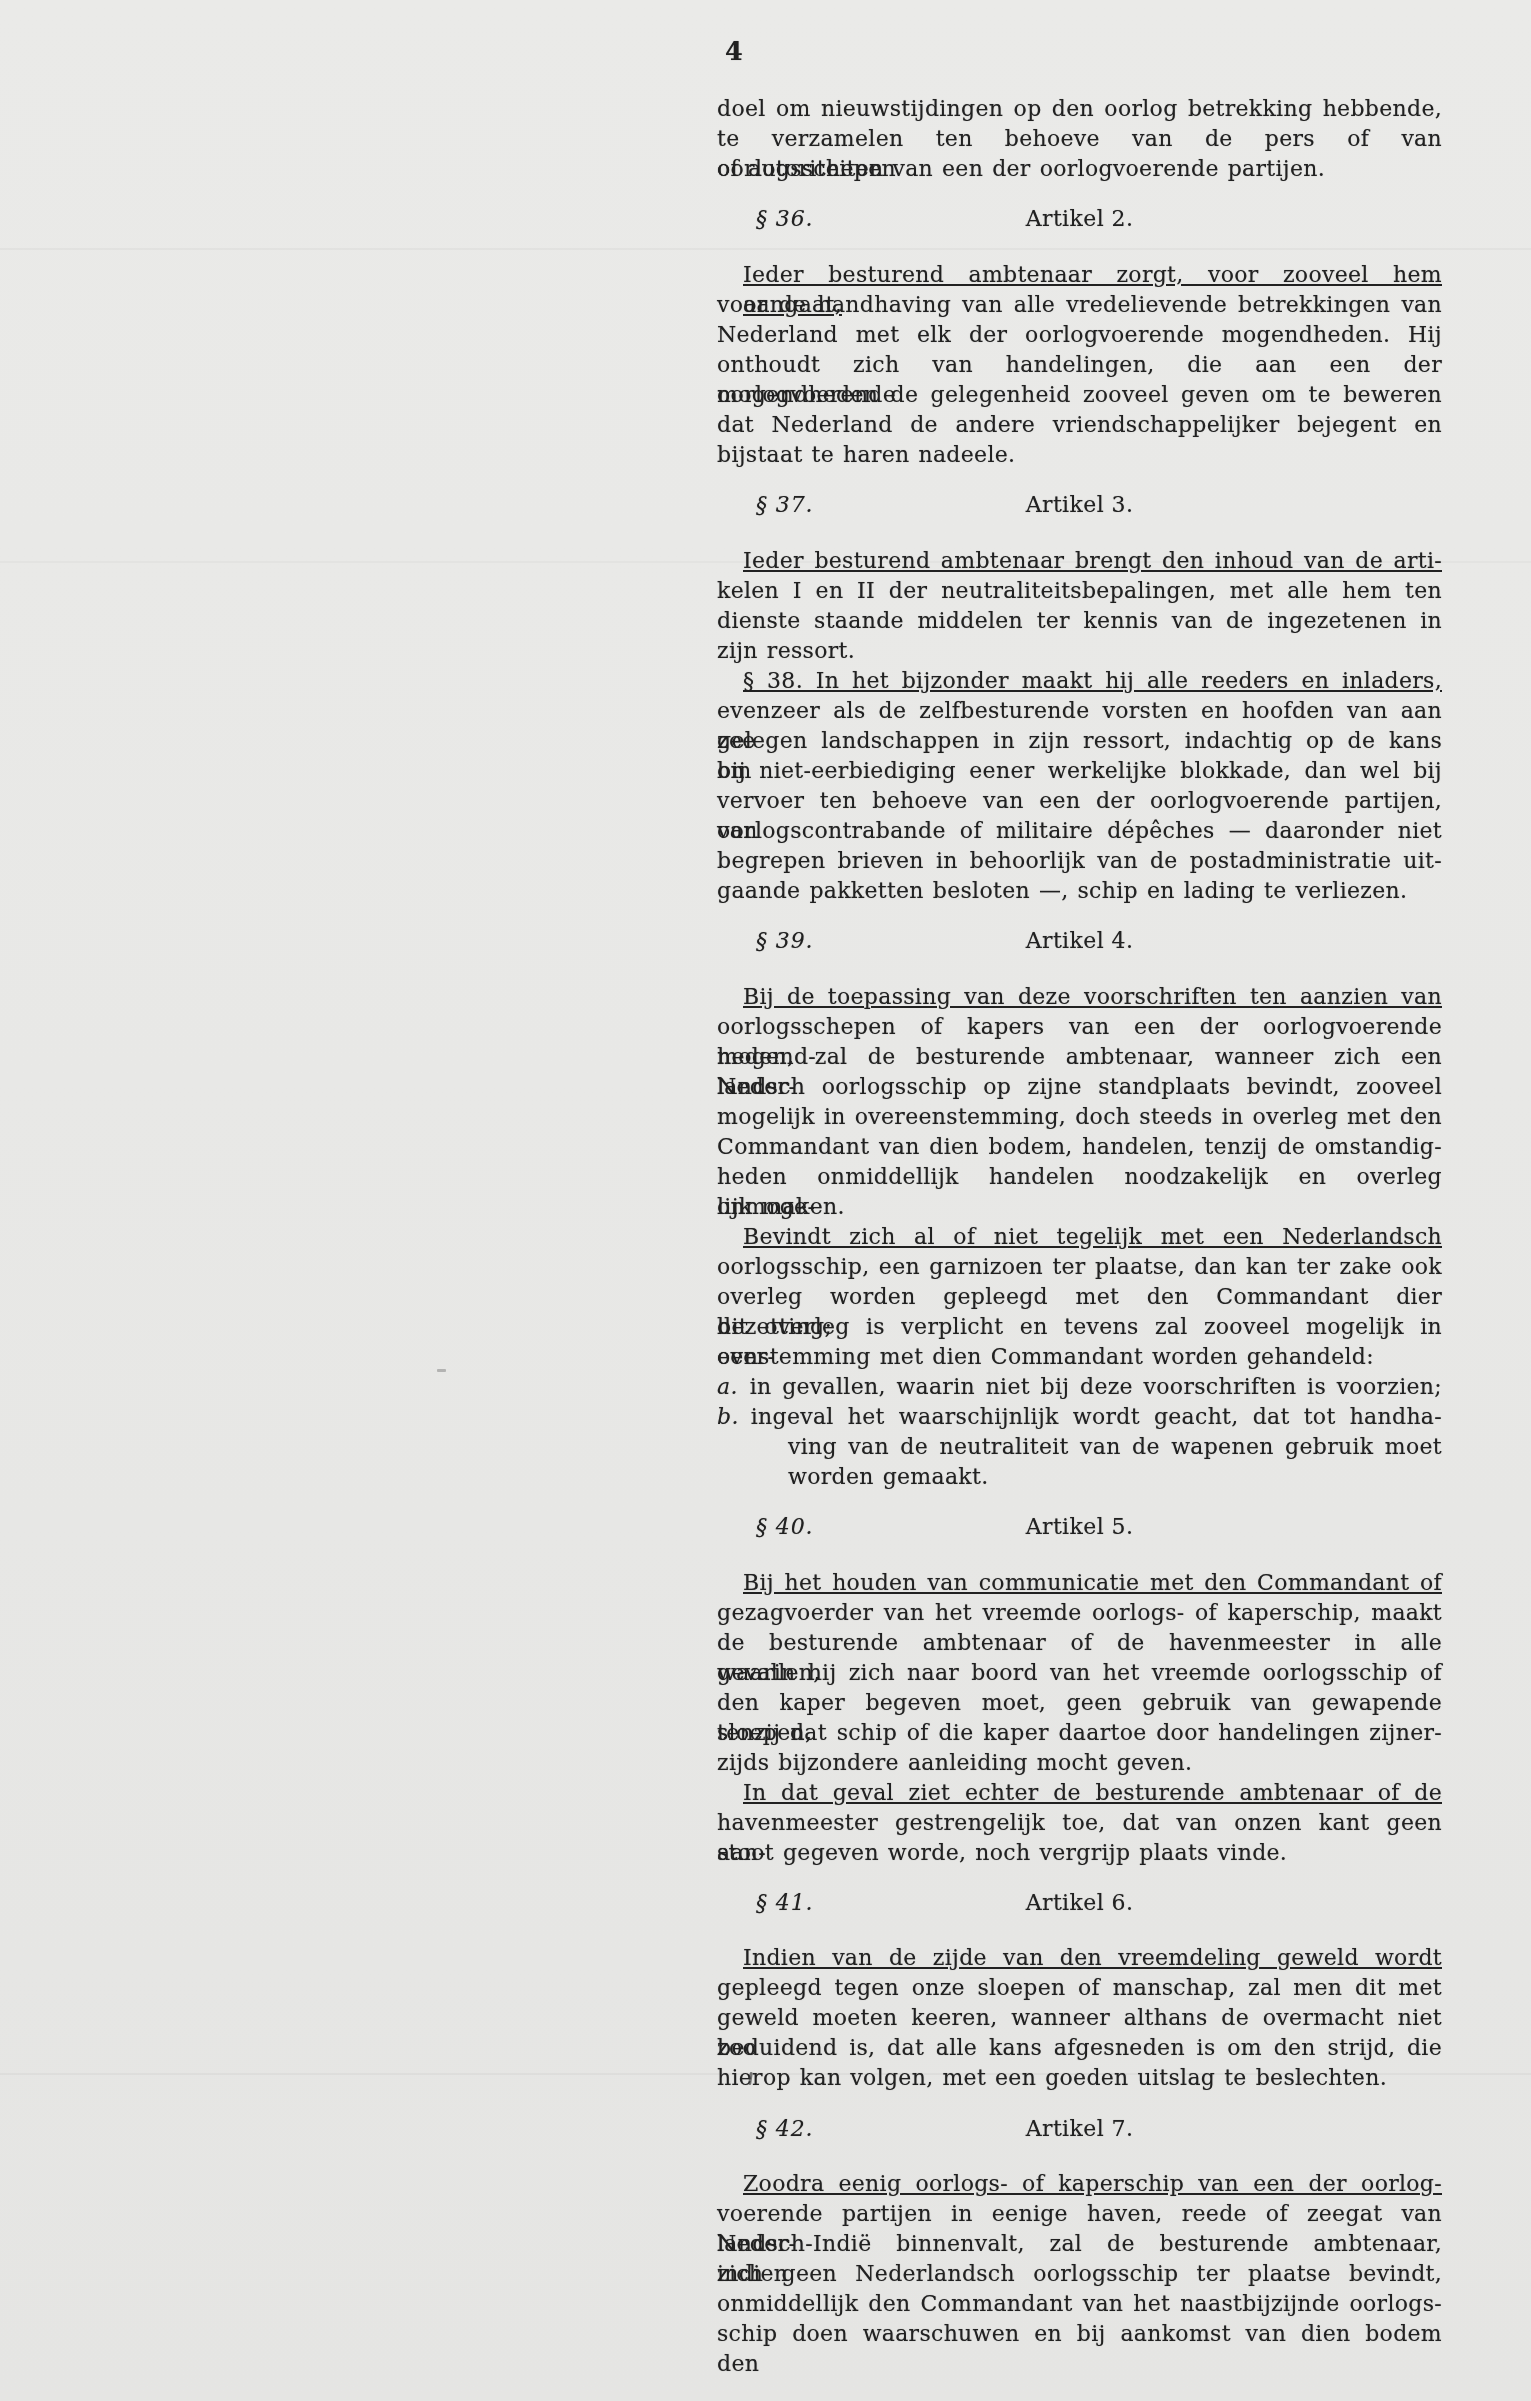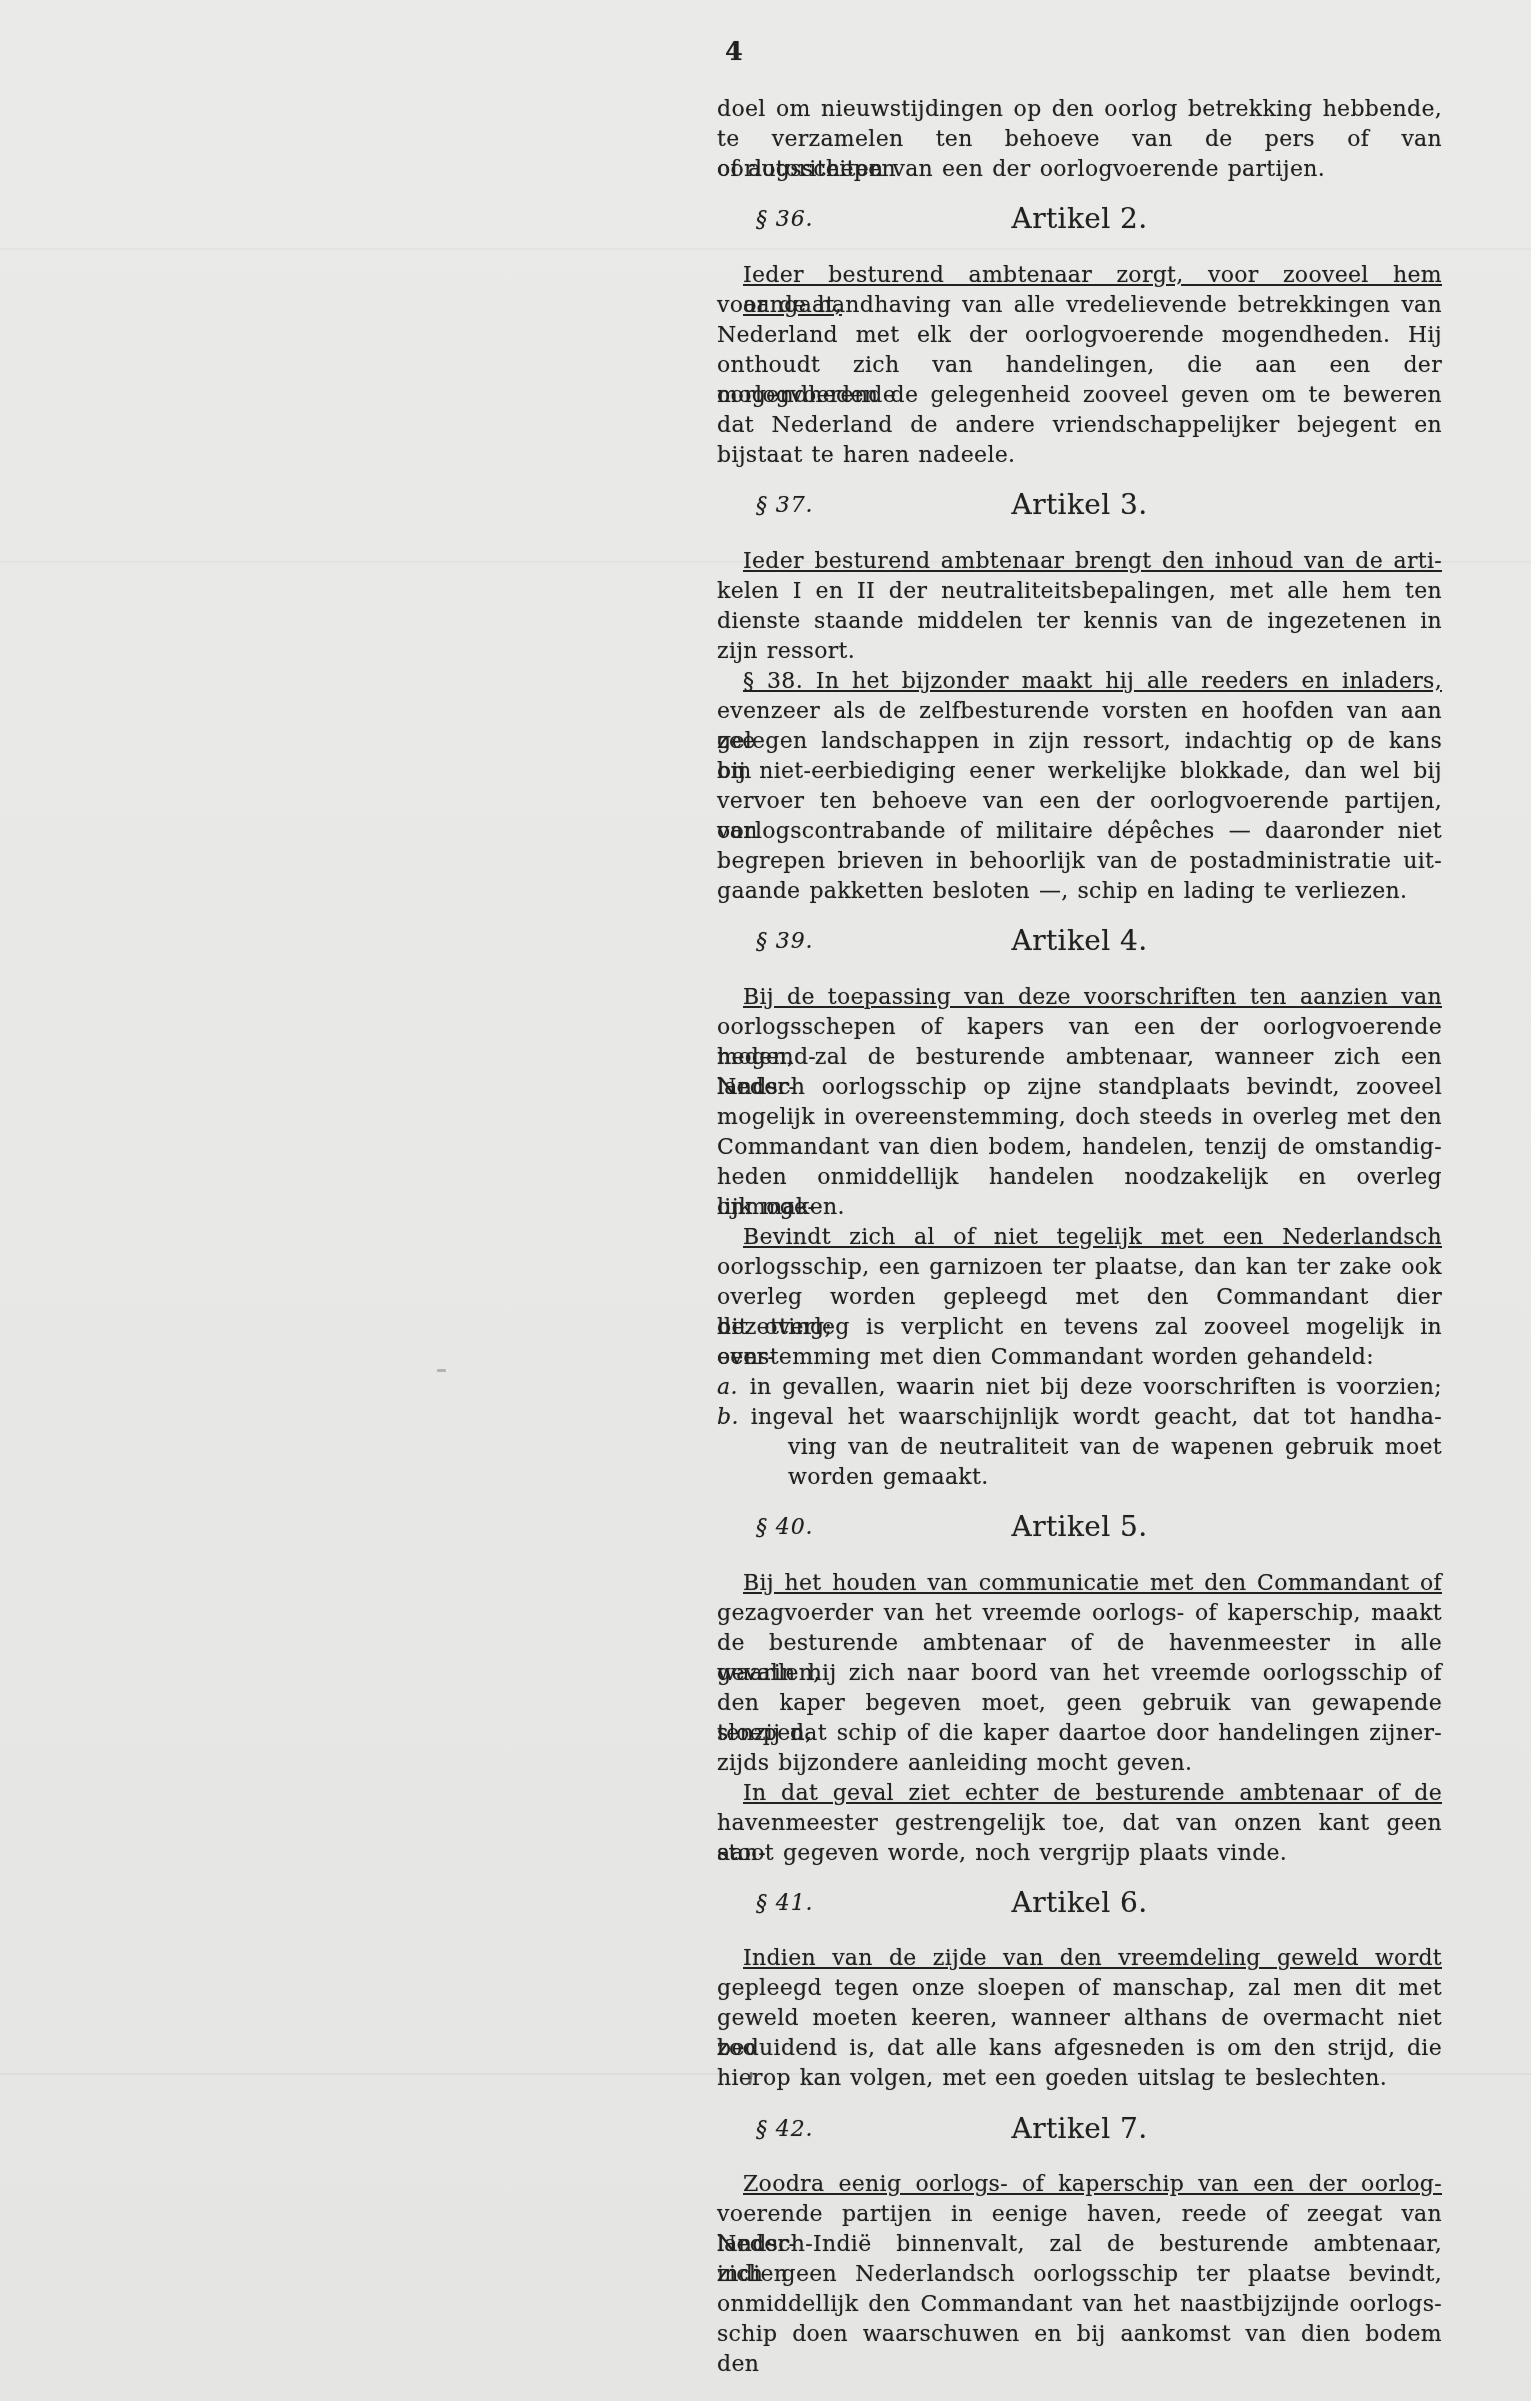--- a/index.html
+++ b/index.html
@@ -63,21 +63,21 @@
     letter-spacing: 0.9px;
     text-shadow: 0 0 0.9px rgba(25,25,25,0.40);
     font-style: italic;
   }
   .heading .article {
     position: absolute;
     left: 0;
     right: 0;
     top: 0;
     text-align: center;
-    font-size: 28px;
+    font-size: 22px;
     line-height: 30px;
     letter-spacing: 0.4px;
     text-shadow: 0 0 0.9px rgba(25,25,25,0.40);
   }
   .marker {
     font-style: italic;
     padding-right: 12px;
   }
   
   .scanline {

